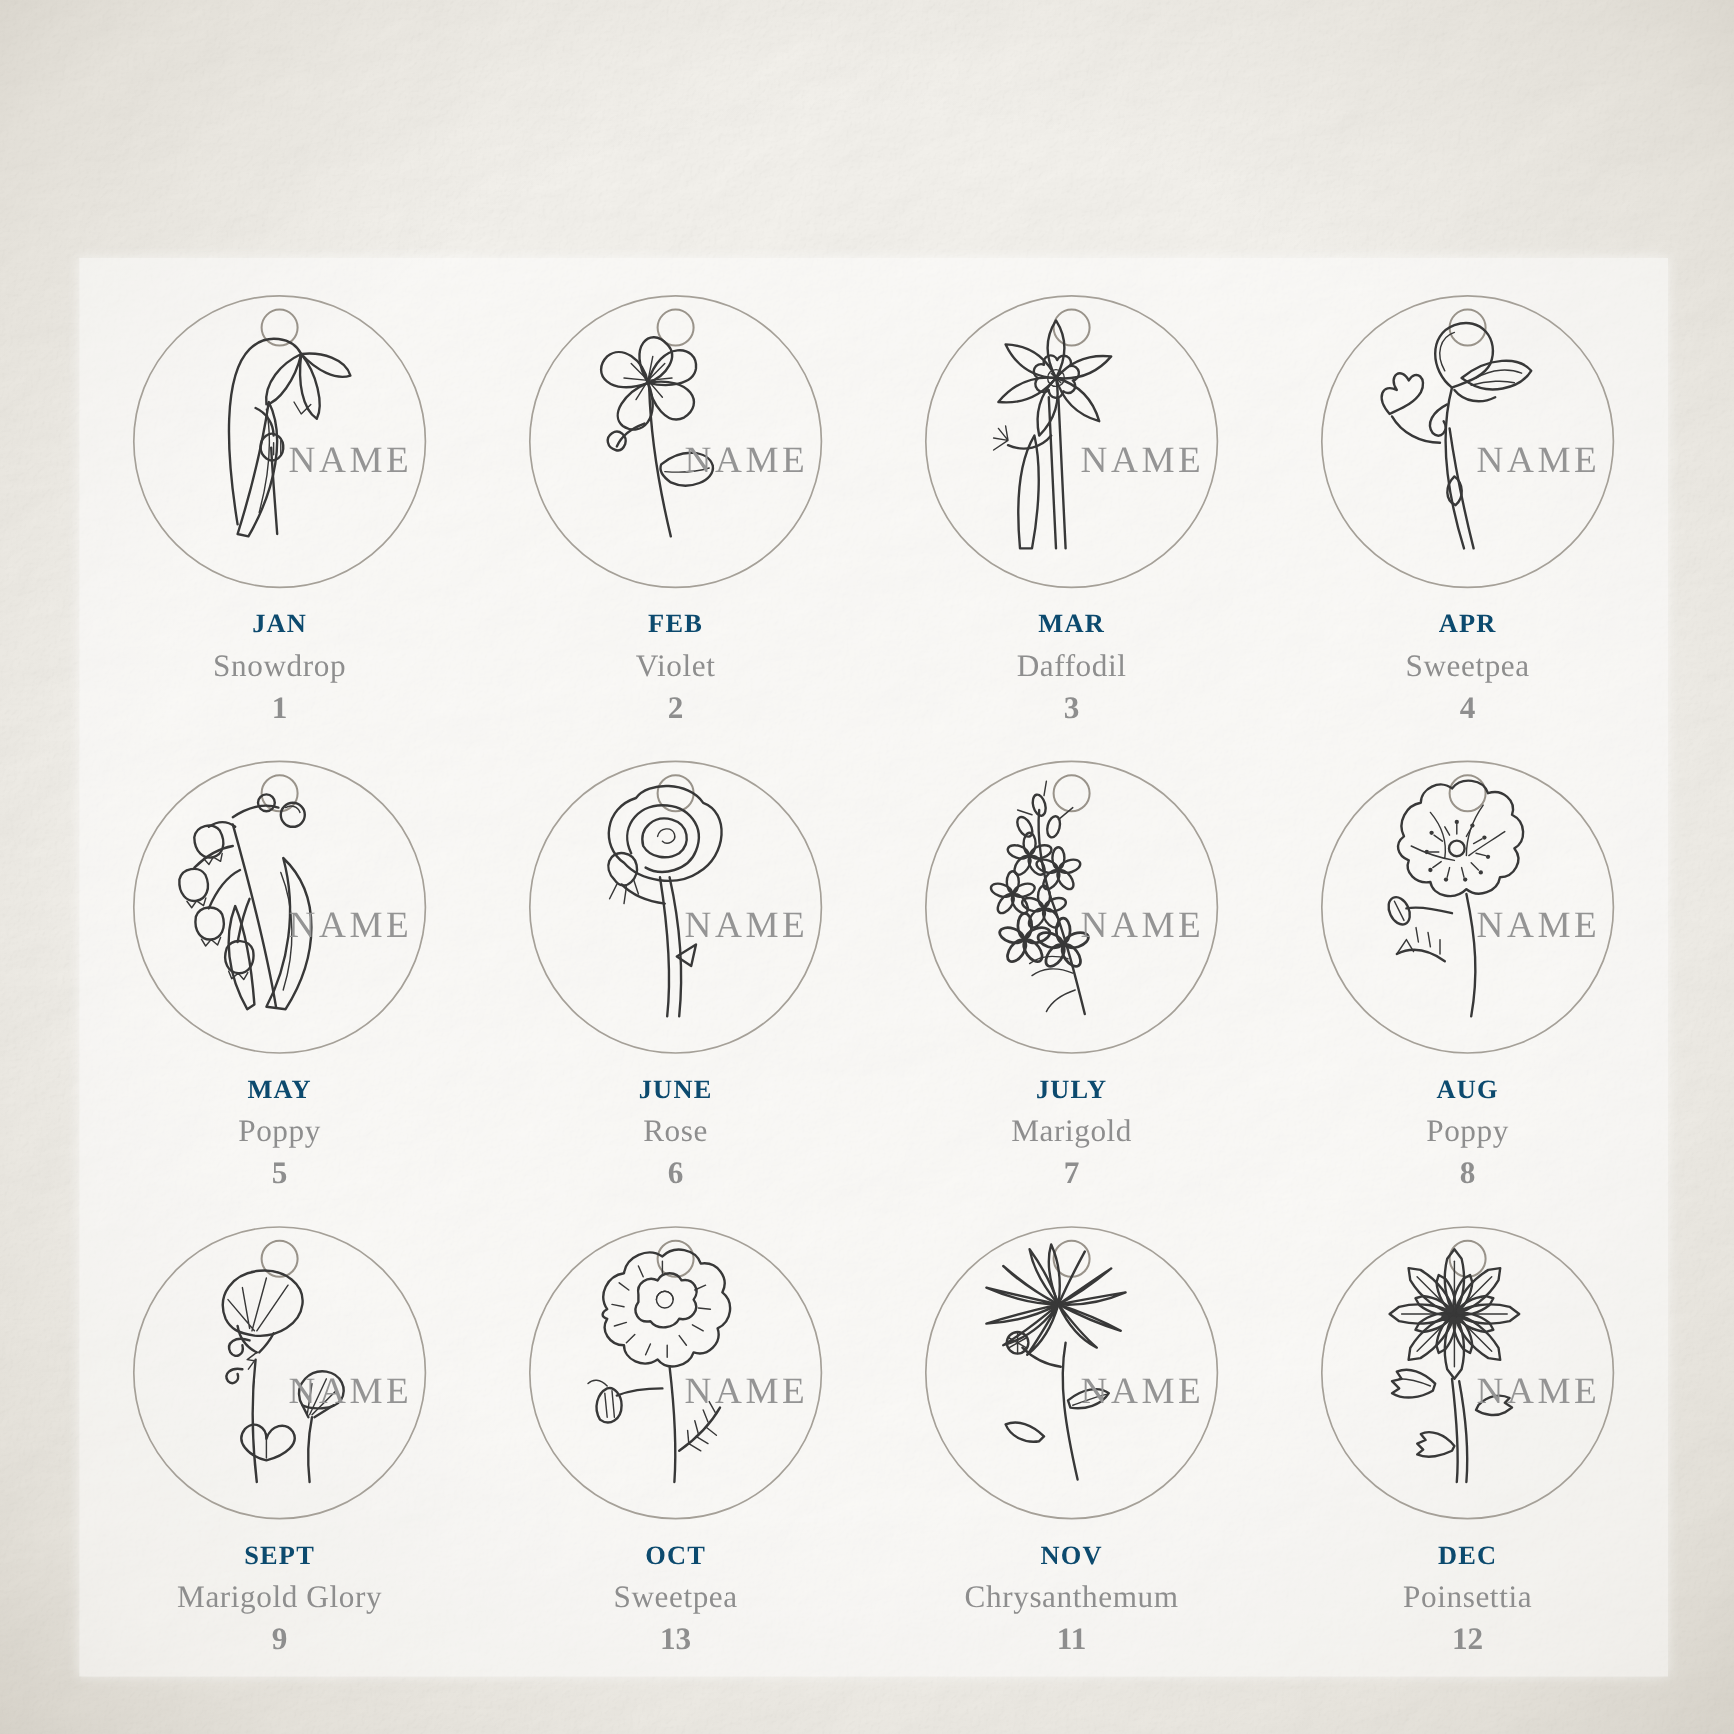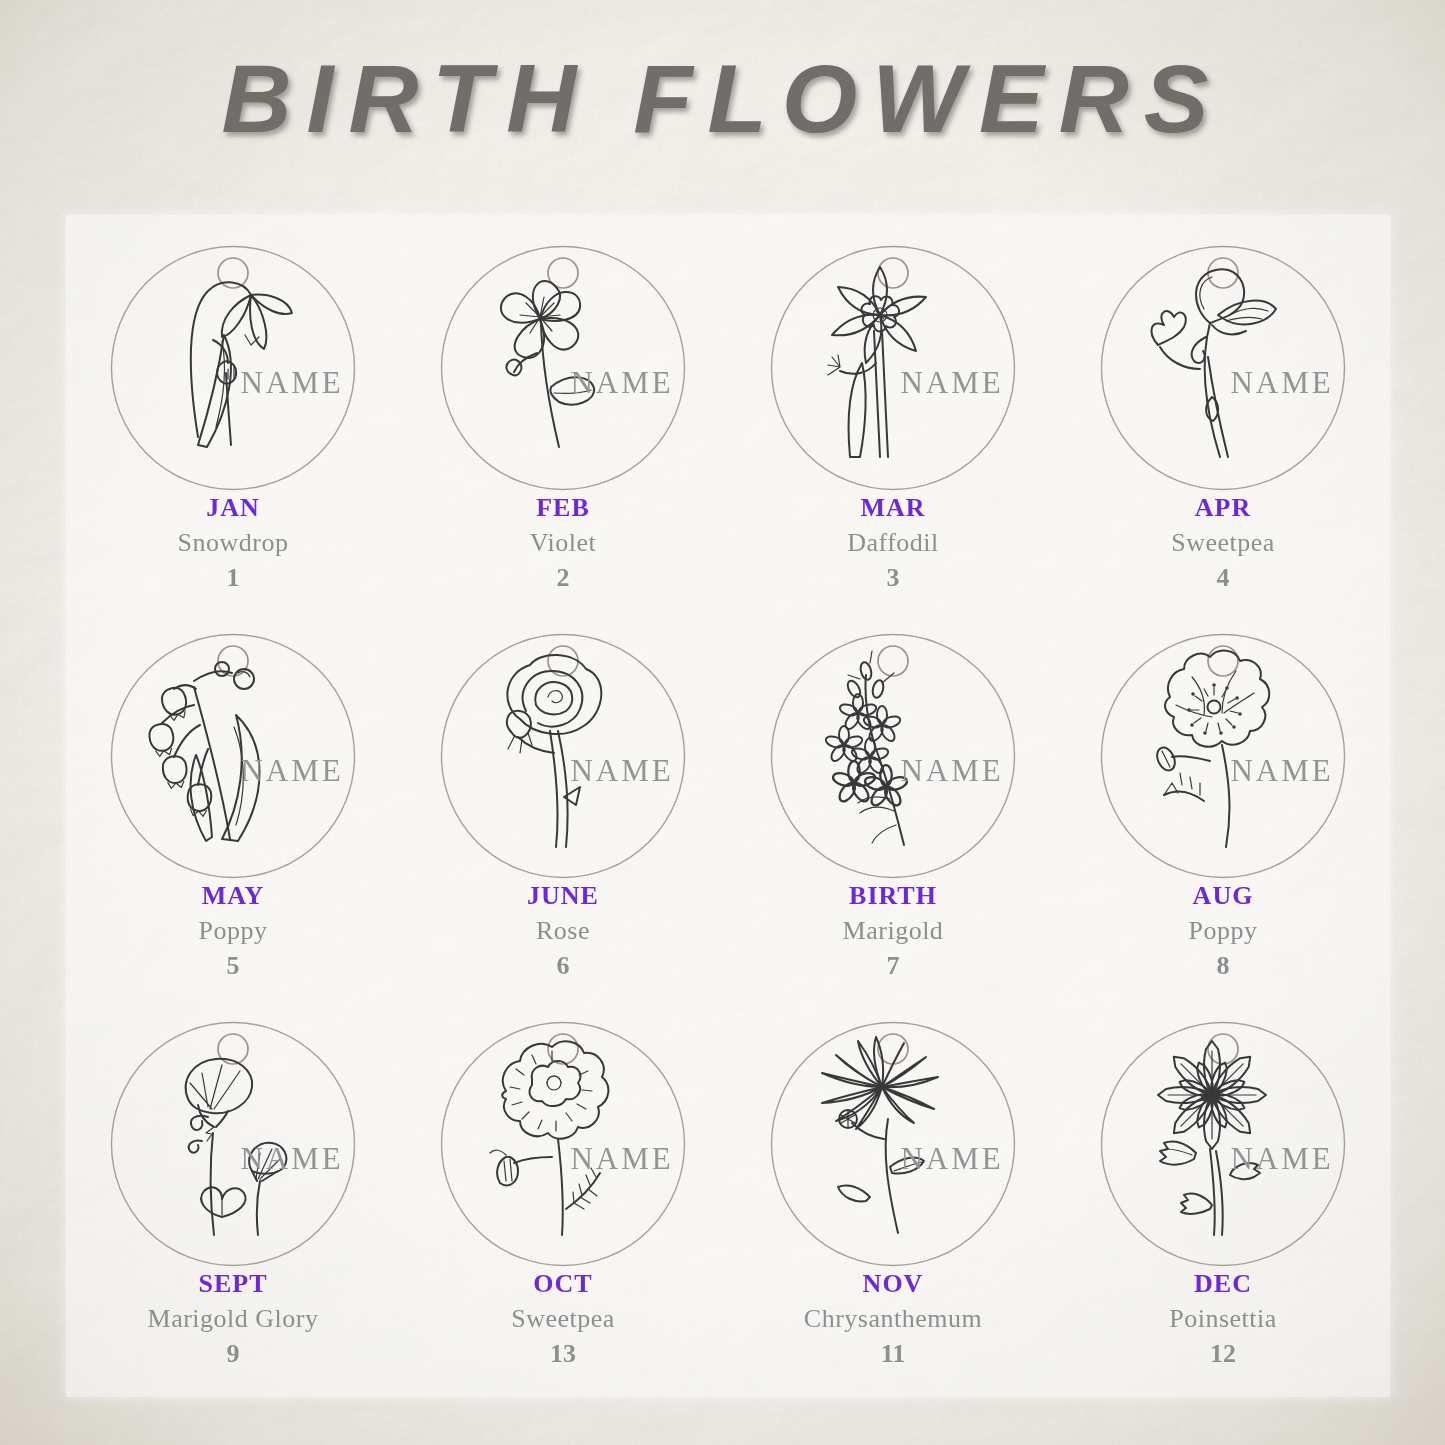--- a/index.html
+++ b/index.html
@@ -17,21 +17,21 @@
   .cell{display:flex;flex-direction:column;align-items:center;text-align:right;}
   .disc{position:relative;width:246px;height:246px;margin-top:13px;}
   .art{position:absolute;inset:0;width:246px;height:246px;
     fill:none;stroke:#383838;stroke-width:2;stroke-linecap:round;stroke-linejoin:round;}
   .art .ring{stroke:#a5a098;stroke-width:1.4;}
   .art .hole{stroke:#99938a;stroke-width:1.7;}
   .art .thin{stroke-width:1.2;}
   .art .dot{fill:#3a3a3a;stroke:none;}
   .engrave{position:absolute;left:74%;top:56%;transform:translate(-50%,-50%);
     font-size:31px;letter-spacing:3px;color:#949494;white-space:nowrap;}
-  .month{margin-top:0;line-height:34px;font-weight:700;font-size:26px;color:#6d28d9;letter-spacing:1px;}
+  .month{margin-top:12px;line-height:34px;font-weight:700;font-size:22px;color:#0c4a6e;letter-spacing:1px;}
   .fname{line-height:35px;font-weight:400;font-size:26px;color:#8e8e8e;letter-spacing:0.5px;white-space:nowrap;}
   .num{line-height:35px;font-weight:700;font-size:26px;color:#8e8e8e;}
 </style>
 </head>
 <body>
 
 <div class="page">
 
   <svg class="texture" width="1445" height="1445">
     <defs>
@@ -48,21 +48,20 @@
         </feDiffuseLighting>
       </filter>
     </defs>
     <rect width="1445" height="1445" filter="url(#tex1)" opacity="0.34" style="mix-blend-mode:multiply"></rect>
     <rect width="1445" height="1445" filter="url(#tex2)" opacity="0.12" style="mix-blend-mode:multiply"></rect>
   </svg>
 
   <div class="vignette"></div>
   <div class="panel"></div>
 
-  <h1 class="title">BIRTH FLOWERS</h1>
 
   <div class="grid">
 
     <div class="cell">
       <div class="disc">
         <svg class="art" viewBox="0 0 246 246">
           <circle class="ring" cx="123" cy="123" r="121.5"></circle>
           <circle class="hole" cx="123" cy="28" r="15"></circle>
           <g>
             <path d="M88,192 C78,130 76,68 98,46 C112,32 134,36 141,50"></path>
@@ -253,21 +252,21 @@
             <use href="#lk7" transform="translate(112,92)"></use>
             <use href="#lk7" transform="translate(74,112)"></use>
             <use href="#lk7" transform="translate(100,124)"></use>
             <use href="#lk7" transform="translate(84,150) scale(1.15)"></use>
             <use href="#lk7" transform="translate(116,154) scale(1.15)"></use>
             <path class="thin" d="M120,166 C106,162 96,164 88,170 M124,178 C110,172 98,174 90,180 M126,192 C114,196 106,202 102,210"></path>
           </g>
         </svg>
         <div class="engrave">NAME</div>
       </div>
-      <div class="month">BIRTH</div>
+      <div class="month">JULY</div>
       <div class="fname">Marigold</div>
       <div class="num">7</div>
     </div>
 
     <div class="cell">
       <div class="disc">
         <svg class="art" viewBox="0 0 246 246">
           <circle class="ring" cx="123" cy="123" r="121.5"></circle>
           <circle class="hole" cx="123" cy="28" r="15"></circle>
           <g>

